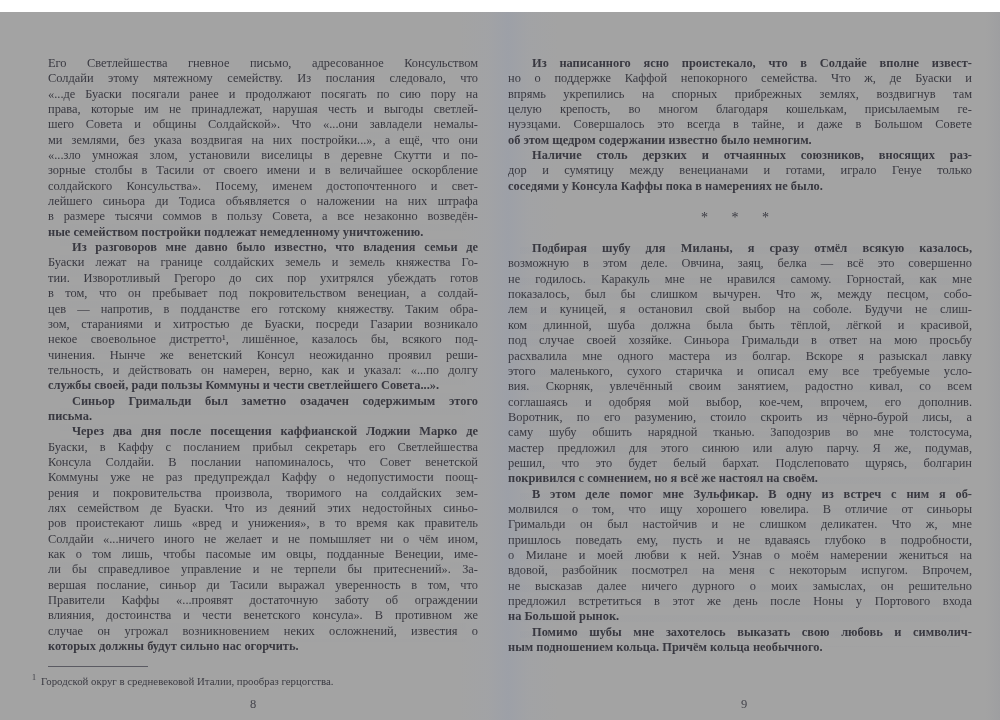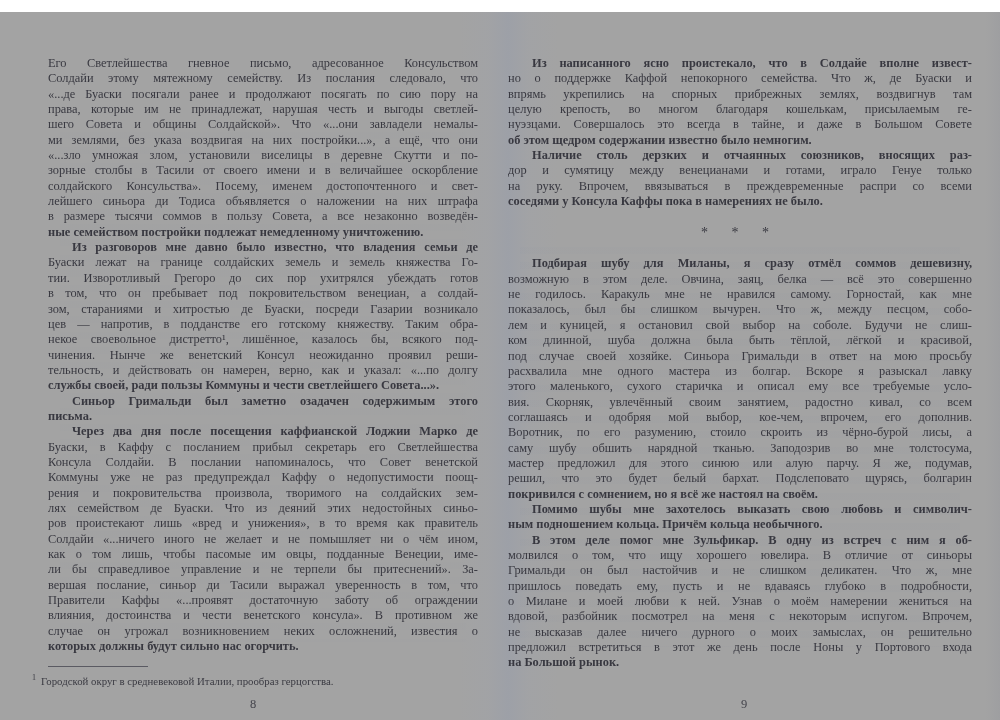--- a/index.html
+++ b/index.html
@@ -129,22 +129,22 @@
         <div class="line">солдайского Консульства». Посему, именем достопочтенного и свет-</div>
         <div class="line">лейшего синьора ди Тодиса объявляется о наложении на них штрафа</div>
         <div class="line">в размере тысячи соммов в пользу Совета, а все незаконно возведён-</div>
         <div class="line para-end">ные семейством постройки подлежат немедленному уничтожению.</div>
       </div>
       <div class="paragraph">
         <div class="line indent">Из разговоров мне давно было известно, что владения семьи де</div>
         <div class="line">Буаски лежат на границе солдайских земель и земель княжества Го-</div>
         <div class="line">тии. Изворотливый Грегоро до сих пор ухитрялся убеждать готов</div>
         <div class="line">в том, что он пребывает под покровительством венециан, а солдай-</div>
+        <div class="line">цев — напротив, в подданстве его готскому княжеству. Таким обра-</div>
         <div class="line">зом, стараниями и хитростью де Буаски, посреди Газарии возникало</div>
-        <div class="line">цев — напротив, в подданстве его готскому княжеству. Таким обра-</div>
         <div class="line">некое своевольное дистретто¹, лишённое, казалось бы, всякого под-</div>
         <div class="line">чинения. Нынче же венетский Консул неожиданно проявил реши-</div>
         <div class="line">тельность, и действовать он намерен, верно, как и указал: «...по долгу</div>
         <div class="line para-end">службы своей, ради пользы Коммуны и чести светлейшего Совета...».</div>
       </div>
       <div class="paragraph">
         <div class="line indent">Синьор Гримальди был заметно озадачен содержимым этого</div>
         <div class="line para-end">письма.</div>
       </div>
       <div class="paragraph">
@@ -171,57 +171,56 @@
         <div class="line indent">Из написанного ясно проистекало, что в Солдайе вполне извест-</div>
         <div class="line">но о поддержке Каффой непокорного семейства. Что ж, де Буаски и</div>
         <div class="line">впрямь укрепились на спорных прибрежных землях, воздвигнув там</div>
         <div class="line">целую крепость, во многом благодаря кошелькам, присылаемым ге-</div>
         <div class="line">нуэзцами. Совершалось это всегда в тайне, и даже в Большом Совете</div>
         <div class="line para-end">об этом щедром содержании известно было немногим.</div>
       </div>
       <div class="paragraph">
         <div class="line indent">Наличие столь дерзких и отчаянных союзников, вносящих раз-</div>
         <div class="line">дор и сумятицу между венецианами и готами, играло Генуе только</div>
-        <div class="line">на руку. Впрочем, ввязываться в преждевременные распри со всеми</div>
         <div class="line para-end">соседями у Консула Каффы пока в намерениях не было.</div>
       </div>
       <div class="separator">* * *</div>
       <div class="paragraph">
-        <div class="line indent">Подбирая шубу для Миланы, я сразу отмёл соммов дешевизну,</div>
+        <div class="line indent">Подбирая шубу для Миланы, я сразу отмёл всякую казалось,</div>
         <div class="line">возможную в этом деле. Овчина, заяц, белка — всё это совершенно</div>
         <div class="line">не годилось. Каракуль мне не нравился самому. Горностай, как мне</div>
         <div class="line">показалось, был бы слишком вычурен. Что ж, между песцом, собо-</div>
         <div class="line">лем и куницей, я остановил свой выбор на соболе. Будучи не слиш-</div>
         <div class="line">ком длинной, шуба должна была быть тёплой, лёгкой и красивой,</div>
         <div class="line">под случае своей хозяйке. Синьора Гримальди в ответ на мою просьбу</div>
         <div class="line">расхвалила мне одного мастера из болгар. Вскоре я разыскал лавку</div>
         <div class="line">этого маленького, сухого старичка и описал ему все требуемые усло-</div>
         <div class="line">вия. Скорняк, увлечённый своим занятием, радостно кивал, со всем</div>
         <div class="line">соглашаясь и одобряя мой выбор, кое-чем, впрочем, его дополнив.</div>
         <div class="line">Воротник, по его разумению, стоило скроить из чёрно-бурой лисы, а</div>
         <div class="line">саму шубу обшить нарядной тканью. Заподозрив во мне толстосума,</div>
         <div class="line">мастер предложил для этого синюю или алую парчу. Я же, подумав,</div>
         <div class="line">решил, что это будет белый бархат. Подслеповато щурясь, болгарин</div>
         <div class="line para-end">покривился с сомнением, но я всё же настоял на своём.</div>
       </div>
       <div class="paragraph">
-        <div class="line indent">Помимо шубы мне захотелось выказать свою любовь и символич-</div>
-        <div class="line para-end">ным подношением кольца. Причём кольца необычного.</div>
-      </div>
-      <div class="paragraph">
         <div class="line indent">В этом деле помог мне Зульфикар. В одну из встреч с ним я об-</div>
         <div class="line">молвился о том, что ищу хорошего ювелира. В отличие от синьоры</div>
         <div class="line">Гримальди он был настойчив и не слишком деликатен. Что ж, мне</div>
         <div class="line">пришлось поведать ему, пусть и не вдаваясь глубоко в подробности,</div>
         <div class="line">о Милане и моей любви к ней. Узнав о моём намерении жениться на</div>
         <div class="line">вдовой, разбойник посмотрел на меня с некоторым испугом. Впрочем,</div>
         <div class="line">не высказав далее ничего дурного о моих замыслах, он решительно</div>
         <div class="line">предложил встретиться в этот же день после Ноны у Портового входа</div>
         <div class="line para-end">на Большой рынок.</div>
       </div>
+      <div class="paragraph">
+        <div class="line indent">Помимо шубы мне захотелось выказать свою любовь и символич-</div>
+        <div class="line para-end">ным подношением кольца. Причём кольца необычного.</div>
+      </div>
     </div>
 
   <div class="footnote-rule"></div>
   <div class="footnote">
     <sup>1</sup><span>Городской округ в средневековой Италии, прообраз герцогства.</span>
   </div>
 
   <div class="page-number left">8</div>
 
   <div class="page-number right">9</div>

